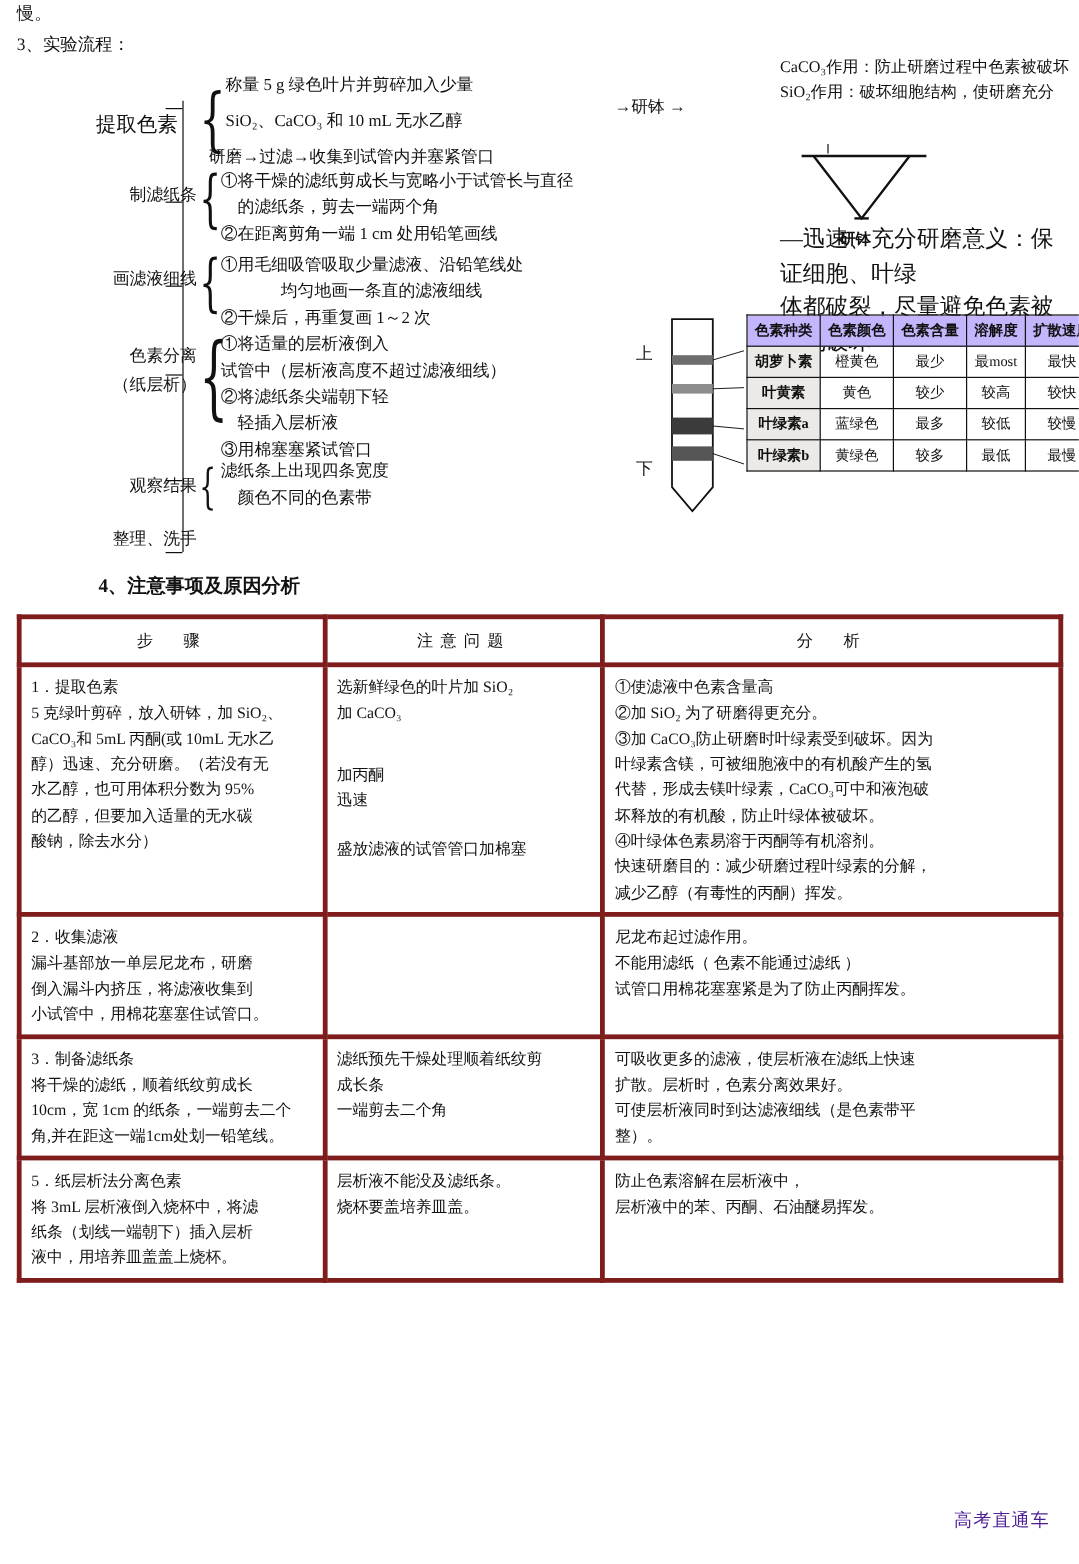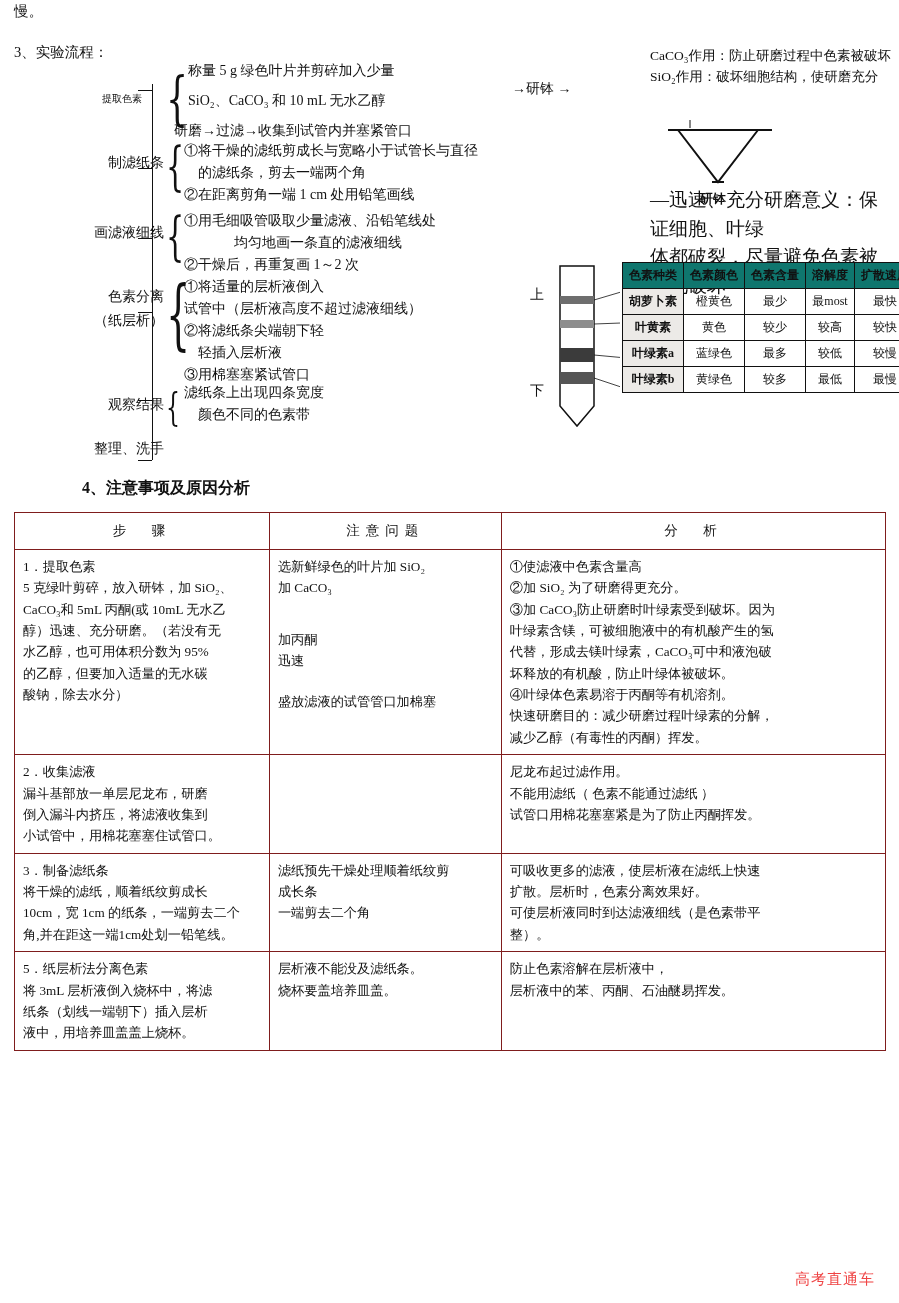--- a/index.html
+++ b/index.html
@@ -7,24 +7,24 @@
     width:899px;
     background:#fff;
     font-family:"Liberation Serif","DejaVu Serif",serif;
     color:#111;
     font-size:14px;
     -webkit-font-smoothing:antialiased;
   }
   .page{position:relative;width:899px;height:1303px;overflow:hidden;}
 
   .top-note{position:absolute;left:14px;top:2px;font-size:14.5px;}
-  .sec-title{position:absolute;left:14px;top:28px;font-size:14.5px;margin-top:15px;}
+  .sec-title{position:absolute;left:14px;top:28px;font-size:14.5px;}
 
   .r1{position:absolute;left:80px;top:56px;width:560px;}
-  .r1 .lbl{position:absolute;left:0;top:36px;width:84px;text-align:center;font-size:10px;}
+  .r1 .lbl{position:absolute;left:0;top:36px;width:84px;text-align:left;font-size:17px;}
   .r1 .br{position:absolute;left:86px;top:14px;font-size:58px;line-height:1;font-family:"DejaVu Serif",serif;transform:scaleX(.6);transform-origin:left center;}
   .r1 .l1{position:absolute;left:108px;top:6px;white-space:nowrap;}
   .r1 .l2{position:absolute;left:108px;top:36px;white-space:nowrap;}
   .r1 .l3{position:absolute;left:94px;top:66px;white-space:nowrap;}
   .r1 .arrowto{position:absolute;left:432px;top:24px;white-space:nowrap;}
 
   .r2{position:absolute;left:80px;top:142px;width:560px;}
   .r2 .lbl{position:absolute;left:0;top:12px;width:84px;text-align:right;}
   .r2 .br{position:absolute;left:86px;top:-2px;font-size:52px;line-height:1;transform:scaleX(.55);transform-origin:left center;font-family:"DejaVu Serif",serif;}
   .r2 .l1{position:absolute;left:104px;top:0px;white-space:nowrap;}
@@ -67,35 +67,35 @@
   .mortar-fig{position:absolute;left:660px;top:120px;width:120px;height:80px;}
   .mortar-last{position:absolute;left:650px;top:186px;width:246px;font-size:19px;line-height:1.5;}
 
   
   .strip-wrap{position:absolute;left:530px;top:262px;}
   .strip-label-up{position:absolute;left:0px;top:24px;font-size:14px;}
   .strip-label-dn{position:absolute;left:0px;top:120px;font-size:14px;}
 
   .pig-table{position:absolute;left:622px;top:262px;border-collapse:collapse;font-size:12px;}
   .pig-table th,.pig-table td{border:1px solid #111;padding:4px 6px;text-align:center;white-space:nowrap;}
-  .pig-table th{font-weight:bold;background:#0f766e;}
+  .pig-table th{font-weight:bold;background:#c4b5fd;}
   .pig-table td.name{background:#eceae7;font-weight:bold;}
 
   
   .sec4{position:absolute;left:52px;top:478px;font-weight:bold;font-size:16px;margin-left:30px;}
   .main-table{position:absolute;left:14px;top:512px;width:872px;border-collapse:collapse;font-size:13.2px;line-height:1.62;}
-  .main-table th,.main-table td{border:1px solid #7f1d1d;vertical-align:top;padding:6px 8px;}
+  .main-table th,.main-table td{border:4px solid #7f1d1d;vertical-align:top;padding:6px 8px;}
   .main-table th{text-align:center;font-weight:normal;letter-spacing:6px;font-size:13.5px;padding:7px 0;}
   .col1{width:255px;}
   .col2{width:232px;margin-left:28px;}
   .col3{width:calc(872px - 255px - 232px);}
   .main-table p{margin:0;}
   .gap{height:10px;}
 
-  .watermark{position:absolute;right:24px;bottom:14px;color:#ef4444;font-size:15px;letter-spacing:1px;}
+  .watermark{position:absolute;right:24px;bottom:26px;color:#4c1d95;font-size:15px;letter-spacing:1px;}
 </style>
 </head>
 <body>
 
 <div class="page">
 
   <div class="top-note">慢。</div>
   <div class="sec-title">3、实验流程：</div>
 
   <div class="vline"></div>

